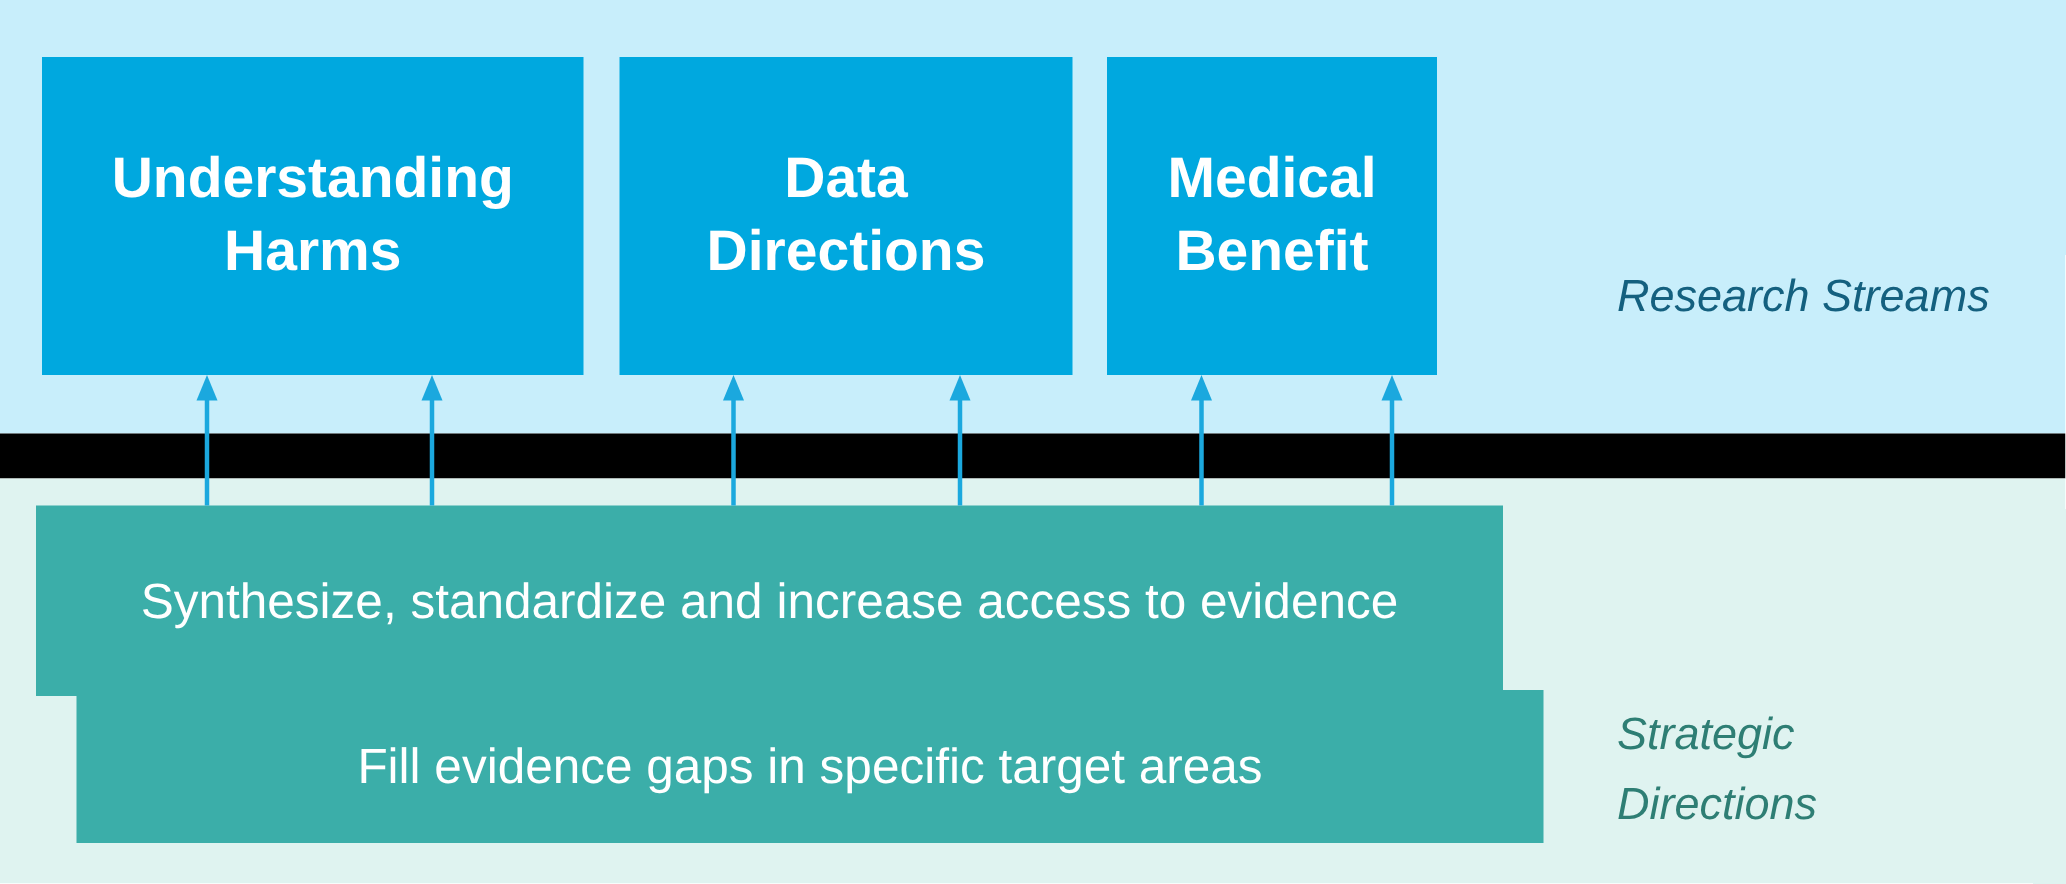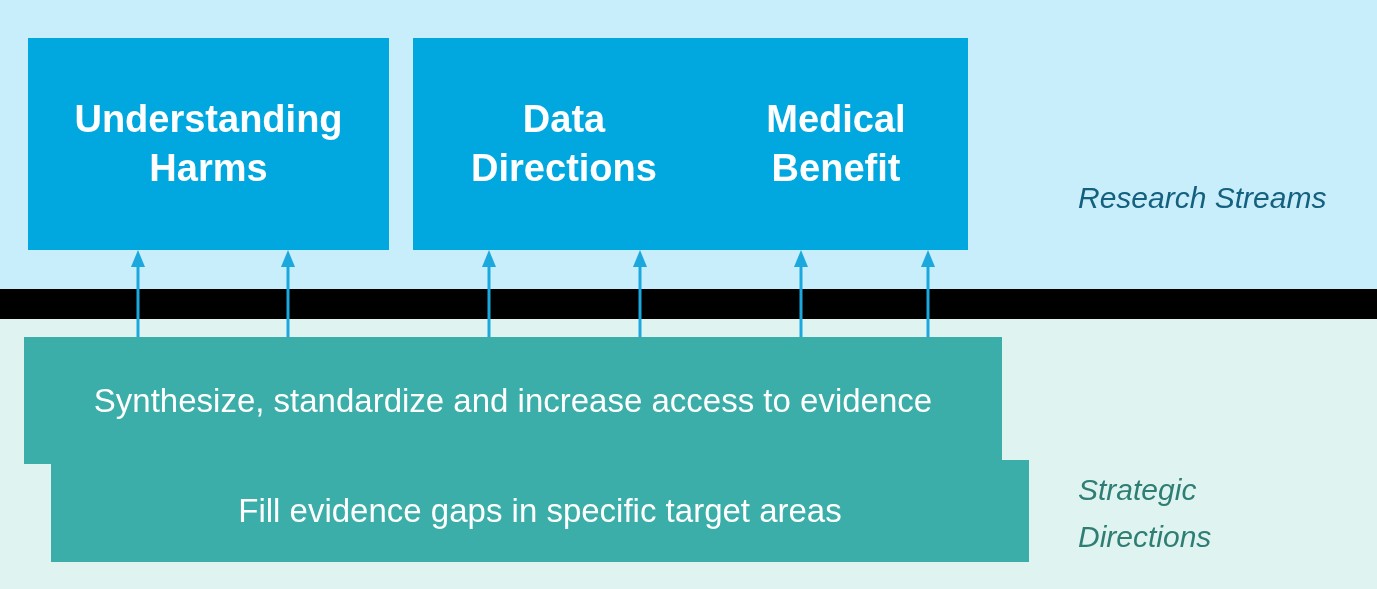--- a/index.html
+++ b/index.html
@@ -35,21 +35,21 @@
   .stream-box {
     position: absolute; top: 38px; height: 212px;
     background: var(--stream-box, var(--stream_box));
     color: var(--box_text);
     font-weight: bold; font-size: 38px; line-height: 1.28;
     display: flex; align-items: center; justify-content: center;
     text-align: center; box-sizing: border-box; padding: 0 30px;
   }
   #stream-box-0 { left: 28px;  width: 361px; }
   #stream-box-1 { left: 413px; width: 302px; }
-  #stream-box-2 { left: 704px; width: 264px; }
+  #stream-box-2 { left: 738px; width: 220px; }
   .direction-box {
     position: absolute; left: 24px; width: 978px;
     background: var(--direction_box);
     color: var(--box_text);
     font-size: 33px;
     display: flex; align-items: center; justify-content: center;
     text-align: center; box-sizing: border-box; padding: 0 20px;
   }
   #direction-box-0 { top: 337px; height: 127px; }
   #direction-box-1 { top: 460px; height: 102px; margin-left: 27px; }

